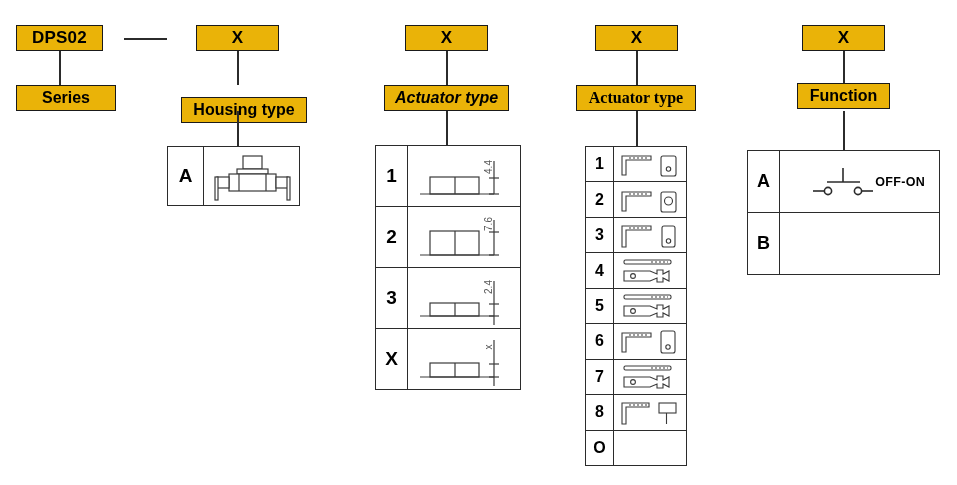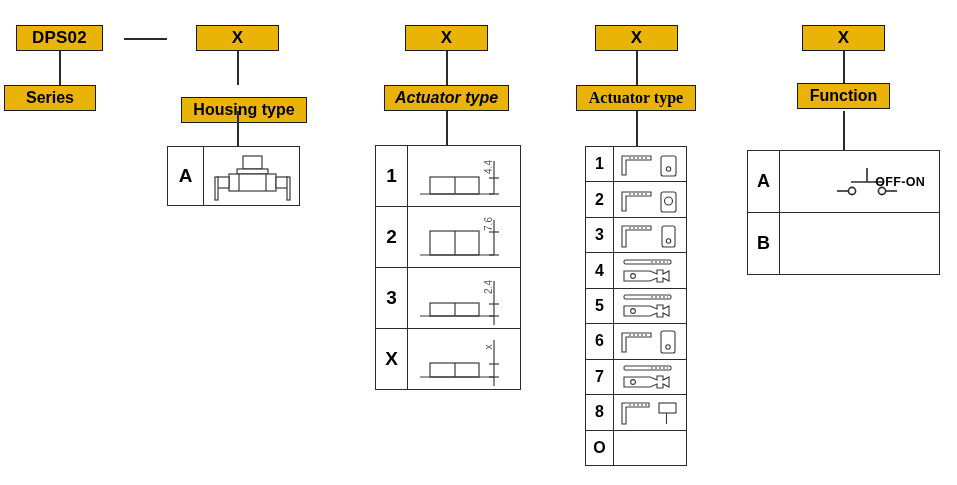--- a/index.html
+++ b/index.html
@@ -38,31 +38,31 @@
 
   
   #terminal-table{width:102px;}
   #terminal-table .tkey{width:28px;font-size:16px;}
   #terminal-table .tval{justify-content:center;}
   .other-text{font-size:17px;font-weight:bold;}
 
   
   #function-table{width:193px;}
   #function-table .tkey{width:32px;font-size:18px;}
-  #function-table .tval{justify-content:flex-end;padding-left:6px;}
+  #function-table .tval{justify-content:center;padding-left:6px;}
   .fn-label{font-size:12.5px;font-weight:bold;letter-spacing:.3px;
             position:absolute;right:14px;top:50%;transform:translateY(-50%);}
   svg{display:block;}
 </style>
 </head>
 <body>
 
 <div class="hbox code abs" id="series-code" style="left:16px;top:25px;width:87px;height:26px;">DPS02</div>
 <div class="vline" style="left:59px;top:51px;height:34px;"></div>
-<div class="hbox name abs" id="series-label" style="left:4px;top:85px;width:92px;height:26px;">Series</div>
+<div class="hbox name abs" id="series-label" style="left:16px;top:85px;width:100px;height:26px;">Series</div>
 <div class="hline" style="left:124px;top:38px;width:43px;"></div>
 
 <div class="hbox code abs" style="left:196px;top:25px;width:83px;height:26px;">X</div>
 <div class="vline" style="left:237px;top:51px;height:34px;"></div>
 <div class="hbox name abs" style="left:181px;top:85px;width:126px;height:26px;margin-top:12px;">Housing type</div>
 <div class="vline" style="left:237px;top:111px;height:35px;"></div>
 
 <div class="tbl" id="housing-table" style="left:167px;top:146px;height:60px;">
   <div class="trow">
     <div class="tkey">A</div>

